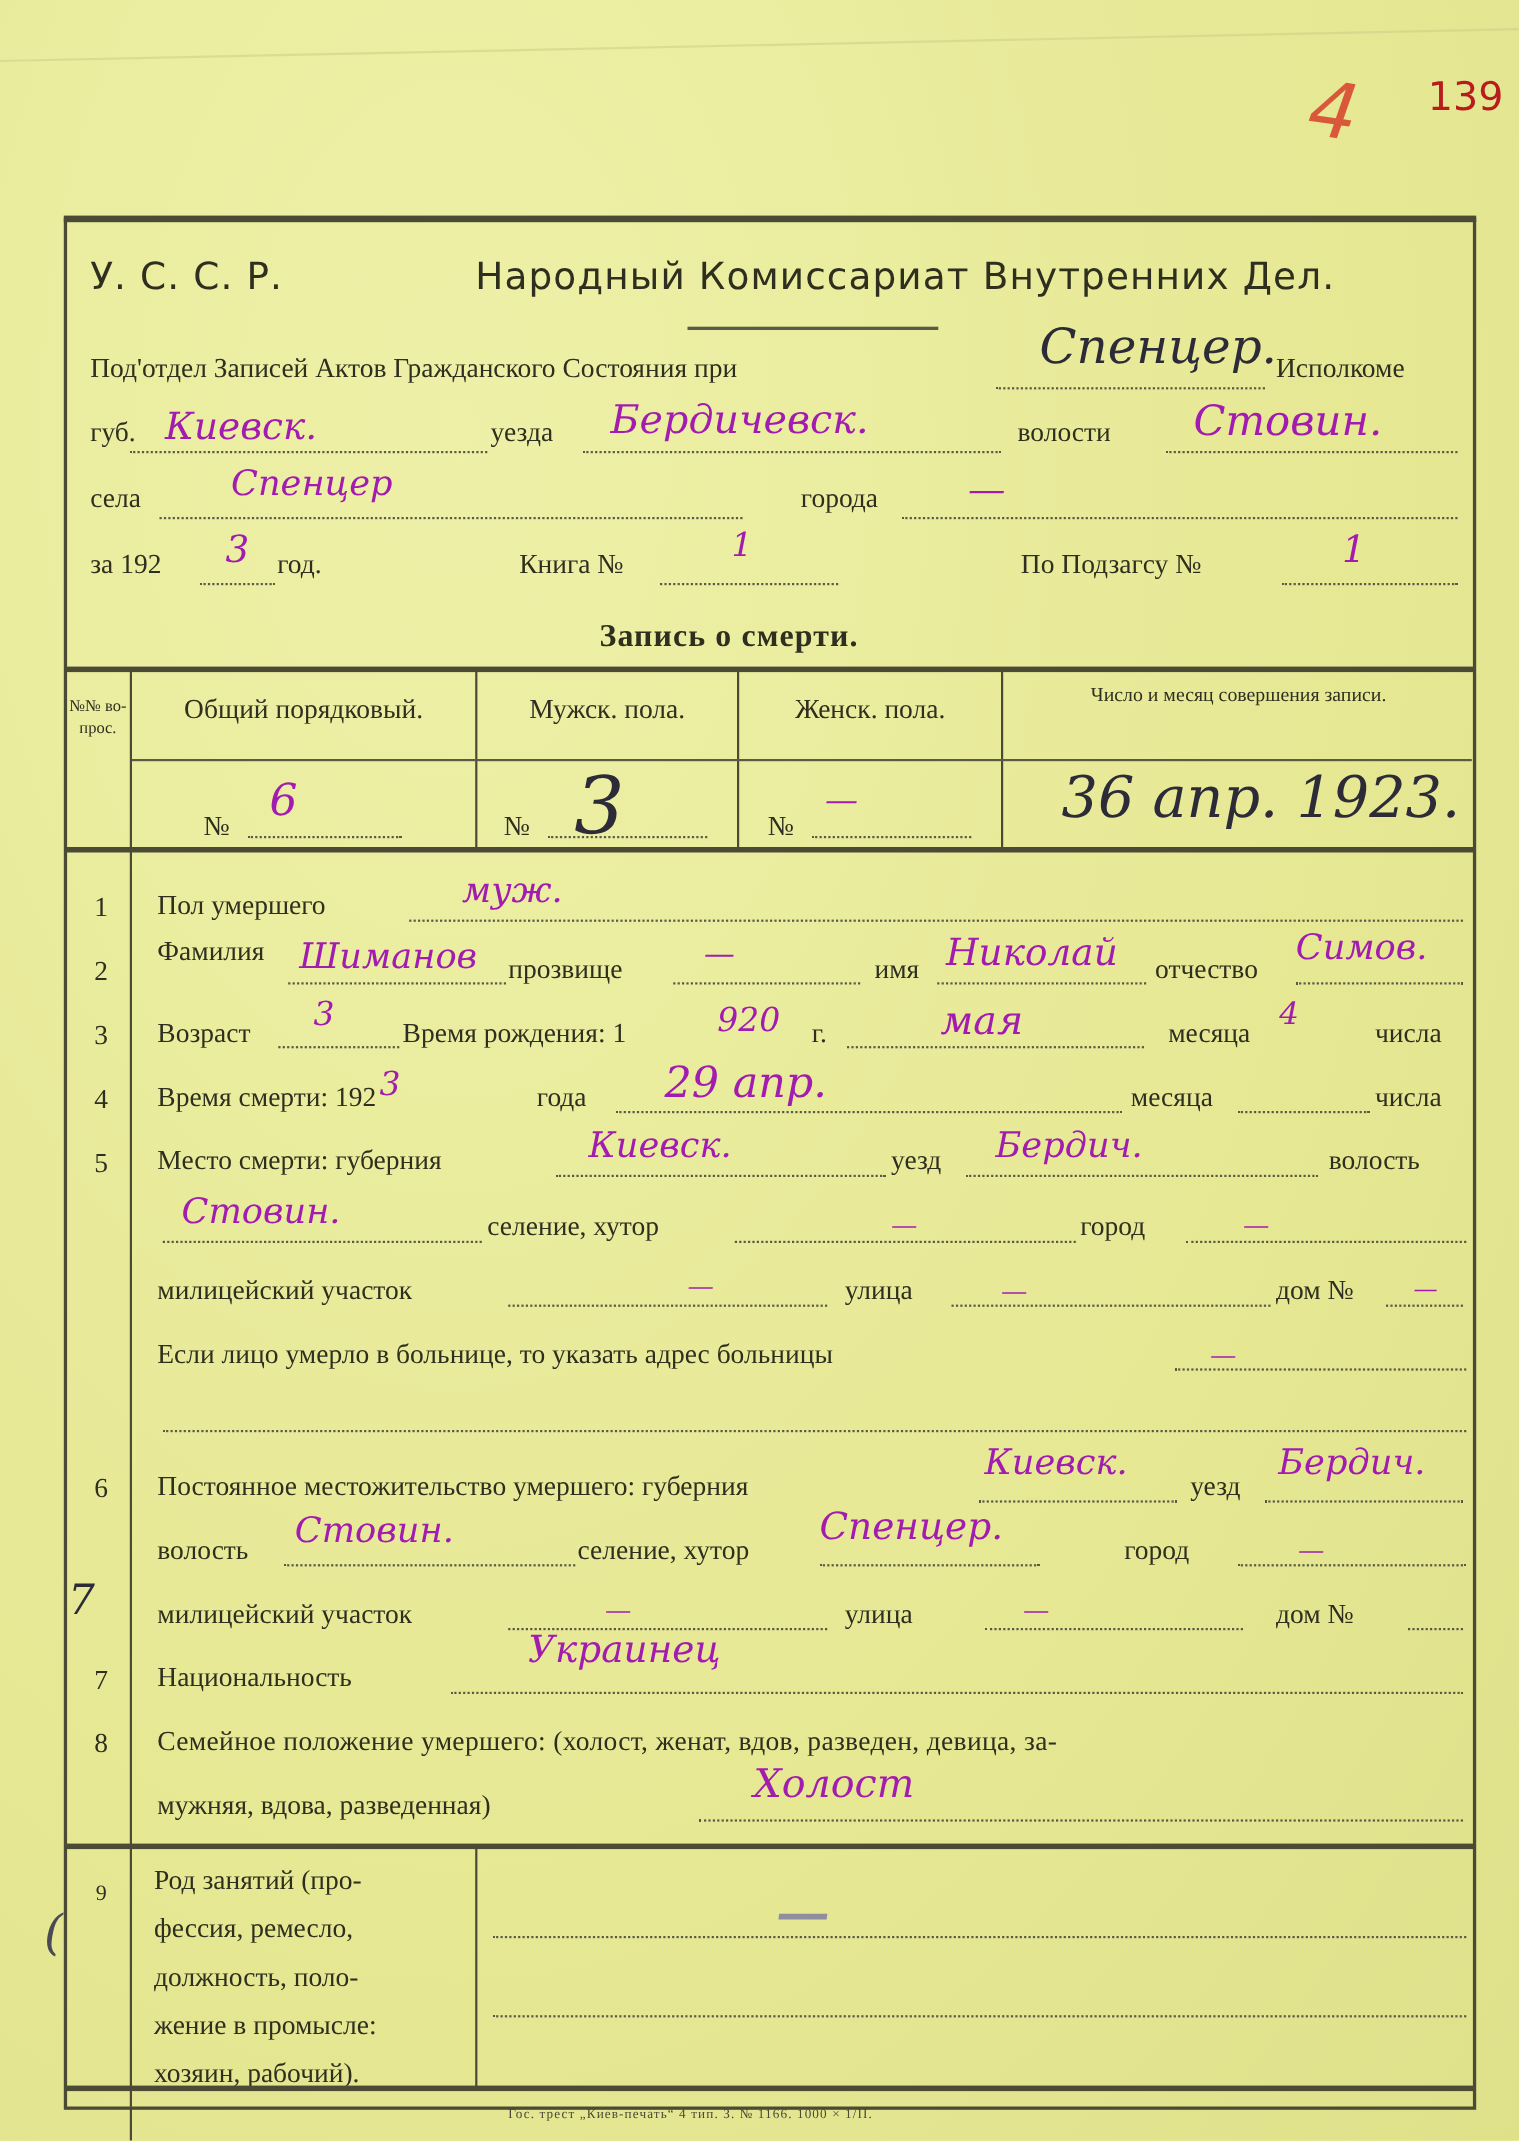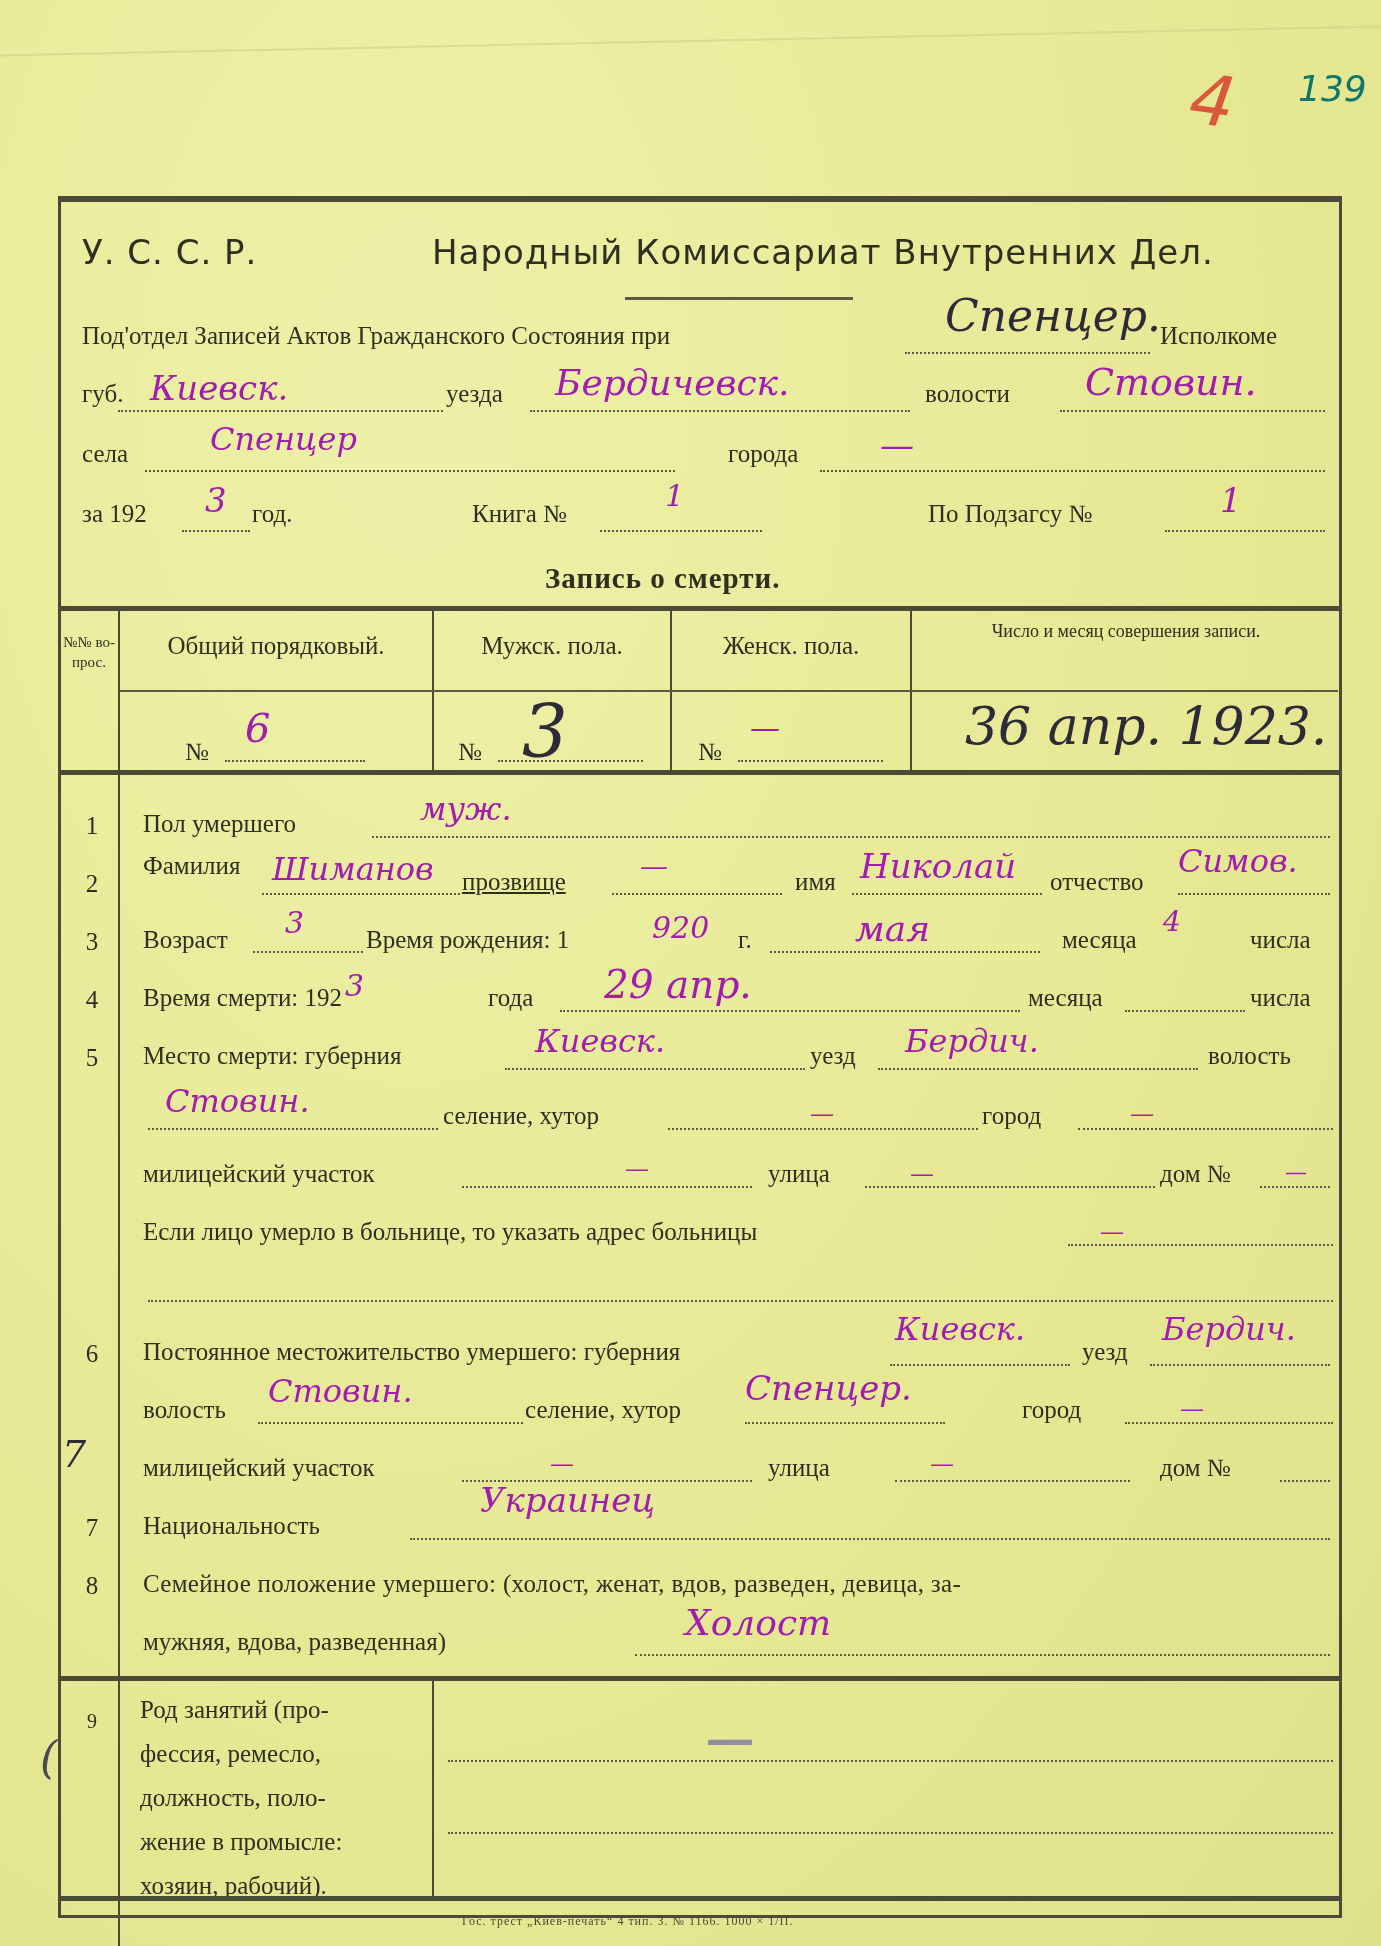--- a/index.html
+++ b/index.html
@@ -3,21 +3,21 @@
 <meta charset="utf-8">
 <style>
   html,body{margin:0;padding:0;}
   body{width:1381px;height:1946px;background:#e9eb9a;position:relative;overflow:hidden;
        font-family:"Liberation Serif","DejaVu Serif",serif;color:#2e2f1e;}
   .paper{position:absolute;inset:0;background:
      radial-gradient(ellipse at 30% 20%, #eef0a8 0%, #e6e894 60%, #dfe08a 100%);}
   .fold{position:absolute;left:0;top:40px;width:1381px;height:2px;background:#cfd187;opacity:.6;transform:rotate(-1.2deg);}
   .archive-num{position:absolute;font-family:"DejaVu Sans",sans-serif;}
   .red-num{left:1190px;top:60px;font-size:70px;color:#d9583a;transform:rotate(8deg);font-style:italic;}
-  .pencil-num{left:1298px;top:68px;font-size:36px;color:#0f766e;font-style:italic;}
+  .pencil-num{left:1298px;top:68px;font-size:36px;color:#b91c1c;}
   .form{position:absolute;left:58px;top:198px;width:1284px;height:1720px;border:3px solid #4a4a35;border-left-width:3px;box-sizing:border-box;}
   .form-top-rule{position:absolute;left:58px;top:196px;width:1284px;height:6px;background:#4a4a35;}
   .hdr{position:absolute;font-family:"DejaVu Sans",sans-serif;font-size:34px;letter-spacing:1px;}
   .line{position:absolute;font-size:25px;white-space:nowrap;}
   .dots{position:absolute;border-bottom:2px dotted #5a5a45;}
   .hw{position:absolute;font-family:"DejaVu Serif",serif;font-style:italic;color:#a21caf;white-space:nowrap;}
   .hw.ink{color:#2d2b38;}
   .thick{position:absolute;background:#4a4a35;}
   .vline{position:absolute;width:2px;background:#4a4a35;}
   .hline{position:absolute;height:2px;background:#5a5a45;}
@@ -108,21 +108,21 @@
 
 <div class="rownum" style="left:72px;top:812px;">1</div>
 <div class="line" style="left:143px;top:810px;">Пол умершего</div>
 <div class="dots" style="left:372px;top:836px;width:958px;"></div>
 <div class="hw" style="left:420px;top:790px;font-size:32px;">муж.</div>
 
 <div class="rownum" style="left:72px;top:870px;">2</div>
 <div class="line" style="left:143px;top:852px;">Фамилия</div>
 <div class="dots" style="left:262px;top:893px;width:198px;"></div>
 <div class="hw" style="left:272px;top:850px;font-size:32px;">Шиманов</div>
-<div class="line" style="left:462px;top:868px;text-decoration:underline;">прозвище</div>
+<div class="line" style="left:462px;top:868px;">прозвище</div>
 <div class="dots" style="left:612px;top:893px;width:170px;"></div>
 <div class="hw" style="left:640px;top:850px;font-size:28px;">—</div>
 <div class="line" style="left:795px;top:868px;">имя</div>
 <div class="dots" style="left:852px;top:893px;width:190px;"></div>
 <div class="hw" style="left:860px;top:846px;font-size:34px;">Николай</div>
 <div class="line" style="left:1050px;top:868px;">отчество</div>
 <div class="dots" style="left:1178px;top:893px;width:152px;"></div>
 <div class="hw" style="left:1178px;top:842px;font-size:32px;">Симов.</div>
 
 <div class="rownum" style="left:72px;top:928px;">3</div>

